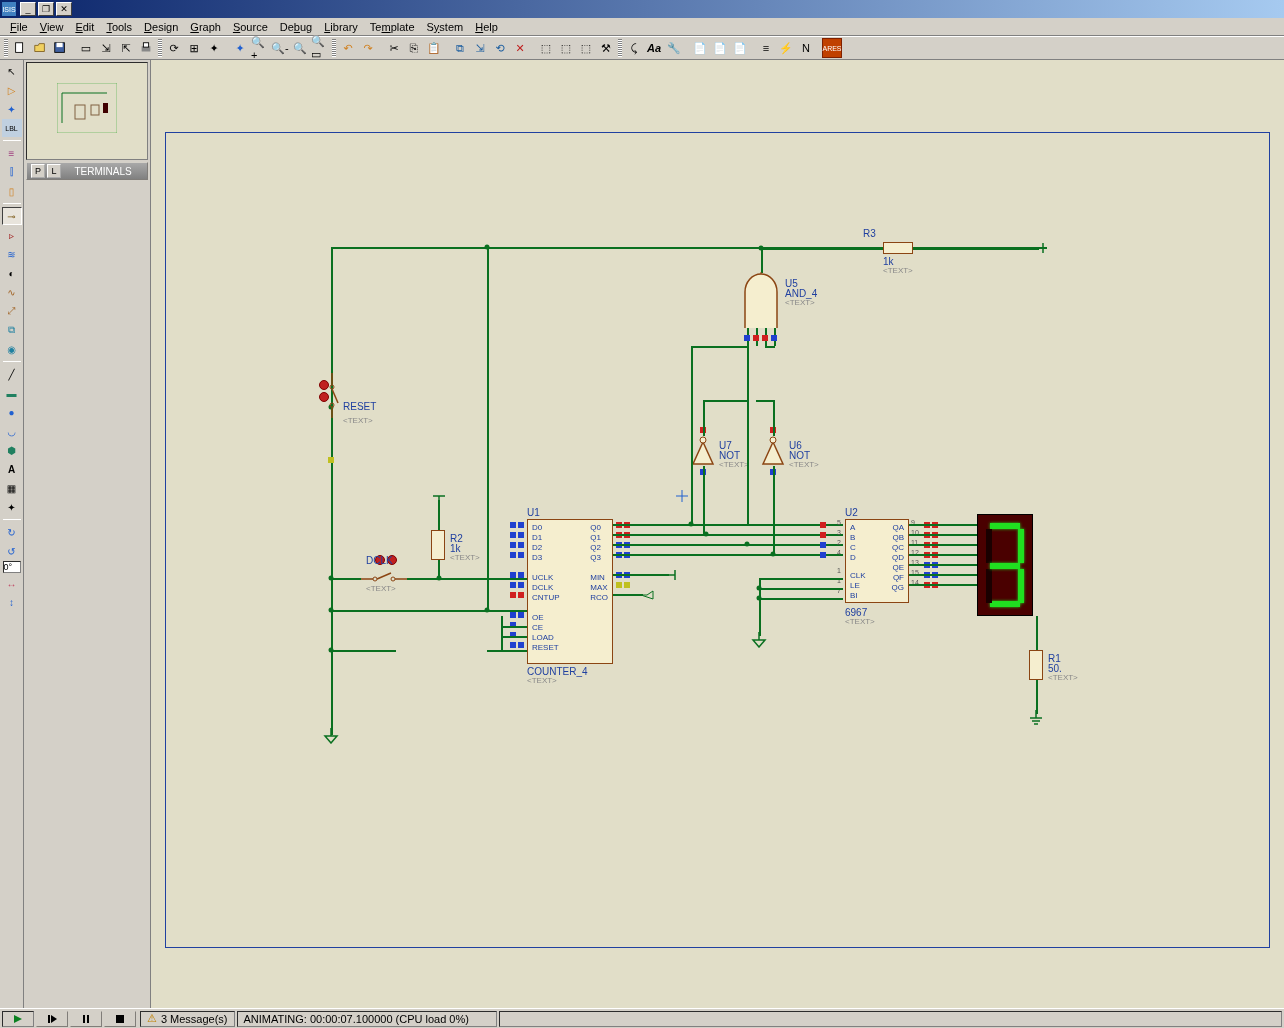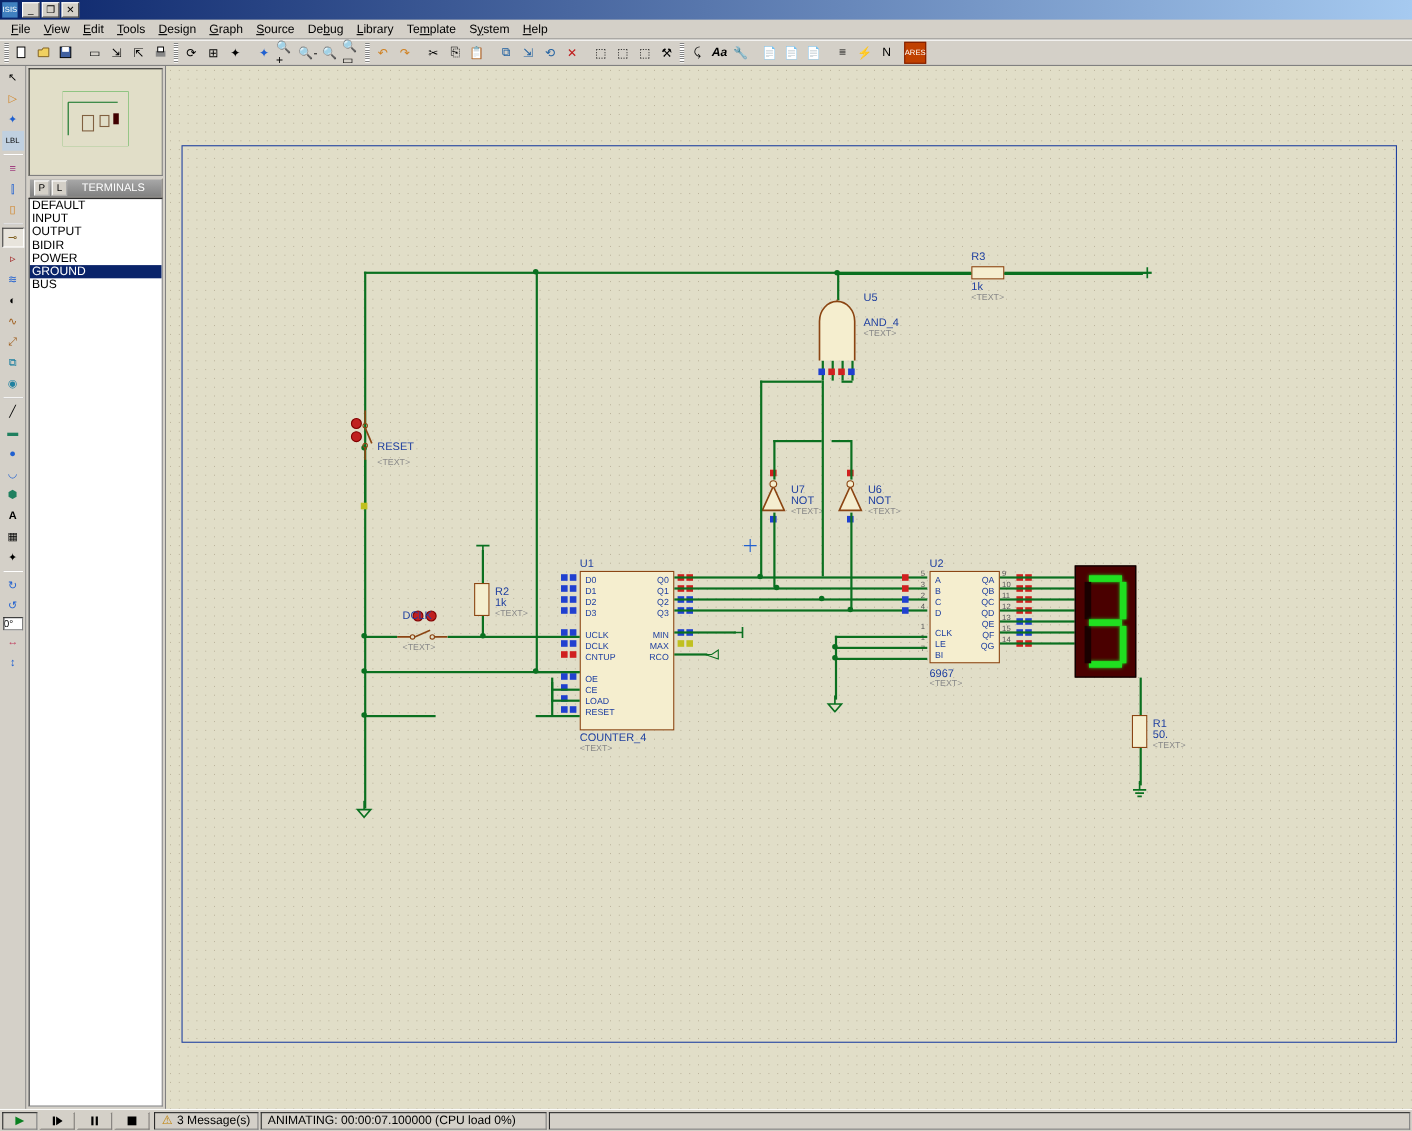--- a/index.html
+++ b/index.html
@@ -233,29 +233,20 @@
         <rect x="46" y="20" width="5" height="10" fill="#400000"></rect>
         <line x1="5" y1="10" x2="50" y2="10" stroke="#0a7020"></line>
         <line x1="5" y1="10" x2="5" y2="40" stroke="#0a7020"></line>
       </svg>
     </div>
     <div class="terminals-header">
       <div class="pbtn">P</div>
       <div class="pbtn">L</div>
       <span style="flex:1;text-align:center">TERMINALS</span>
     </div>
-    <div class="terminals-list">
-      <div class="titem">DEFAULT</div>
-      <div class="titem">INPUT</div>
-      <div class="titem">OUTPUT</div>
-      <div class="titem">BIDIR</div>
-      <div class="titem">POWER</div>
-      <div class="titem selected">GROUND</div>
-      <div class="titem">BUS</div>
-    </div>
   </div>
 
   <div class="canvas">
     <div class="sheet-border"></div>
     <div class="schematic">
 
       <div class="wire wirev" style="left:180px;top:187px;height:488px"></div>
       <div class="wire wireh" style="left:180px;top:187px;width:716px"></div>
       <div class="wire wireh" style="left:180px;top:550px;width:196px"></div>
       <div class="wire wireh" style="left:180px;top:590px;width:65px"></div>
@@ -280,21 +271,21 @@
           <div style="height:10px"></div>
           <div class="pin-label">UCLK</div>
             <div class="pin-label">DCLK</div>
             <div class="pin-label">CNTUP</div>
           <div style="height:10px"></div>
           <div class="pin-label">OE</div>
             <div class="pin-label">CE</div>
             <div class="pin-label">LOAD</div>
             <div class="pin-label">RESET</div>
         </div>
-        <div style="position:absolute;right:4px;top:3px;line-height:10px;text-align:right">
+        <div style="position:absolute;right:4px;top:3px;line-height:10px;">
           <div class="pin-label">Q0</div>
             <div class="pin-label">Q1</div>
             <div class="pin-label">Q2</div>
             <div class="pin-label">Q3</div>
           <div style="height:10px"></div>
           <div class="pin-label">MIN</div>
             <div class="pin-label">MAX</div>
             <div class="pin-label">RCO</div>
         </div>
       </div>
@@ -450,38 +441,38 @@
       <div class="comp-label" style="left:299px;top:483px">1k</div>
       <div class="comp-sublabel" style="left:299px;top:493px">&lt;TEXT&gt;</div>
       <div class="wire wirev" style="left:287px;top:440px;height:30px"></div>
       <div class="wire wirev" style="left:287px;top:500px;height:18px"></div>
       <div class="junction" style="left:288px;top:518px"></div>
       <svg style="position:absolute;left:280px;top:428px;width:16px;height:16px">
           <path d="M2 8 L14 8 M8 8 L8 16" fill="none" stroke="#0a7020" stroke-width="1.5"></path>
         </svg>
 
       <div class="resistor h" style="left:732px;top:182px"></div>
-      <div class="comp-label" style="left:732px;top:168px">R3</div>
+      <div class="comp-label" style="left:712px;top:168px">R3</div>
       <div class="comp-label" style="left:732px;top:196px">1k</div>
       <div class="comp-sublabel" style="left:732px;top:206px">&lt;TEXT&gt;</div>
       <div class="wire wireh" style="left:762px;top:188px;width:126px"></div>
       <svg style="position:absolute;left:884px;top:180px;width:14px;height:16px">
           <path d="M0 8 L8 8 M8 3 L8 13" fill="none" stroke="#0a7020" stroke-width="1.5"></path>
         </svg>
       <div class="wire wirev" style="left:610px;top:187px;height:26px"></div>
       <div class="junction" style="left:610px;top:188px"></div>
       <div class="wire wireh" style="left:610px;top:188px;width:122px"></div>
 
       <div class="and-gate" style="left:590px;top:212px">
         <svg width="40" height="56" viewBox="0 0 40 56">
             <path d="M4 56 L4 20 A16 18 0 0 1 36 20 L36 56" fill="#f5eecf" stroke="#8b4513" stroke-width="1.5"></path>
             <line x1="20" y1="2" x2="20" y2="0" stroke="#8b4513"></line>
           </svg>
       </div>
-      <div class="comp-label" style="left:634px;top:206px">U5</div>
+      <div class="comp-label" style="left:634px;top:218px">U5</div>
       <div class="comp-label" style="left:634px;top:228px">AND_4</div>
       <div class="comp-sublabel" style="left:634px;top:238px">&lt;TEXT&gt;</div>
 
       <div class="wire wirev" style="left:596px;top:268px;height:18px"></div>
       <div class="wire wirev" style="left:605px;top:268px;height:18px"></div>
       <div class="wire wirev" style="left:614px;top:268px;height:18px"></div>
       <div class="wire wirev" style="left:623px;top:268px;height:18px"></div>
       <div class="probe blue" style="left:596px;top:278px"></div>
       <div class="probe red" style="left:605px;top:278px"></div>
       <div class="probe red" style="left:614px;top:278px"></div>

